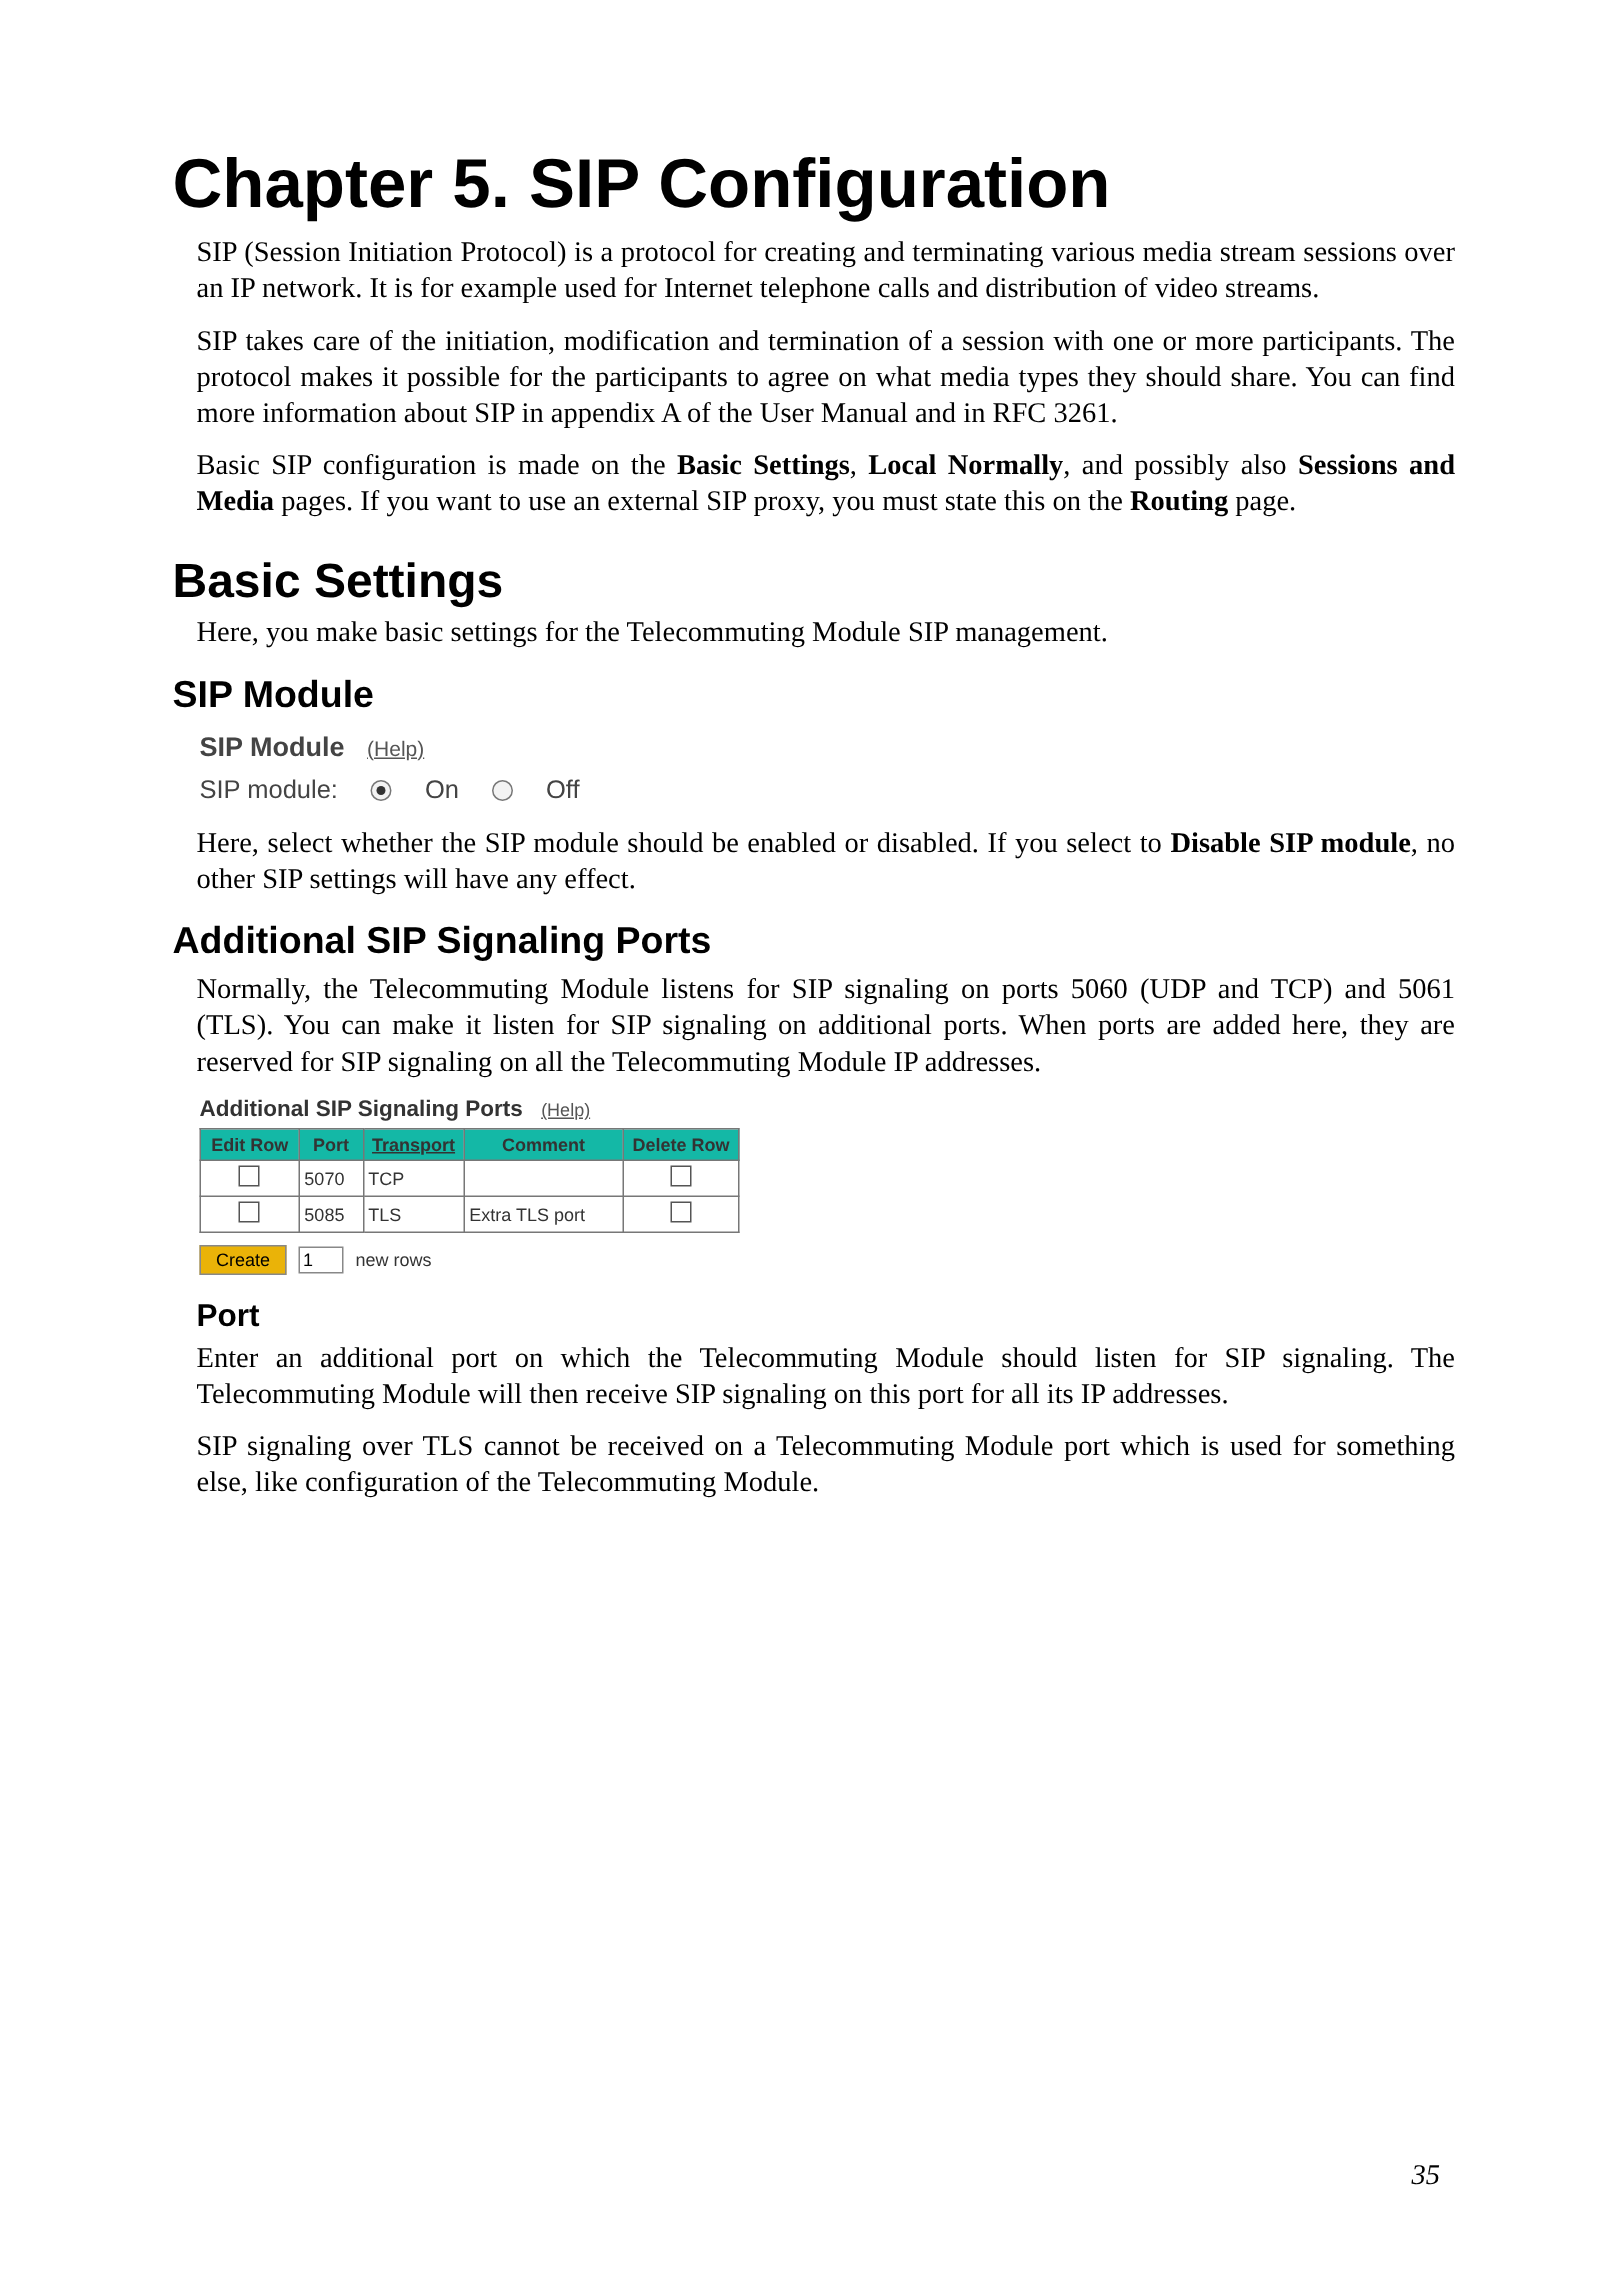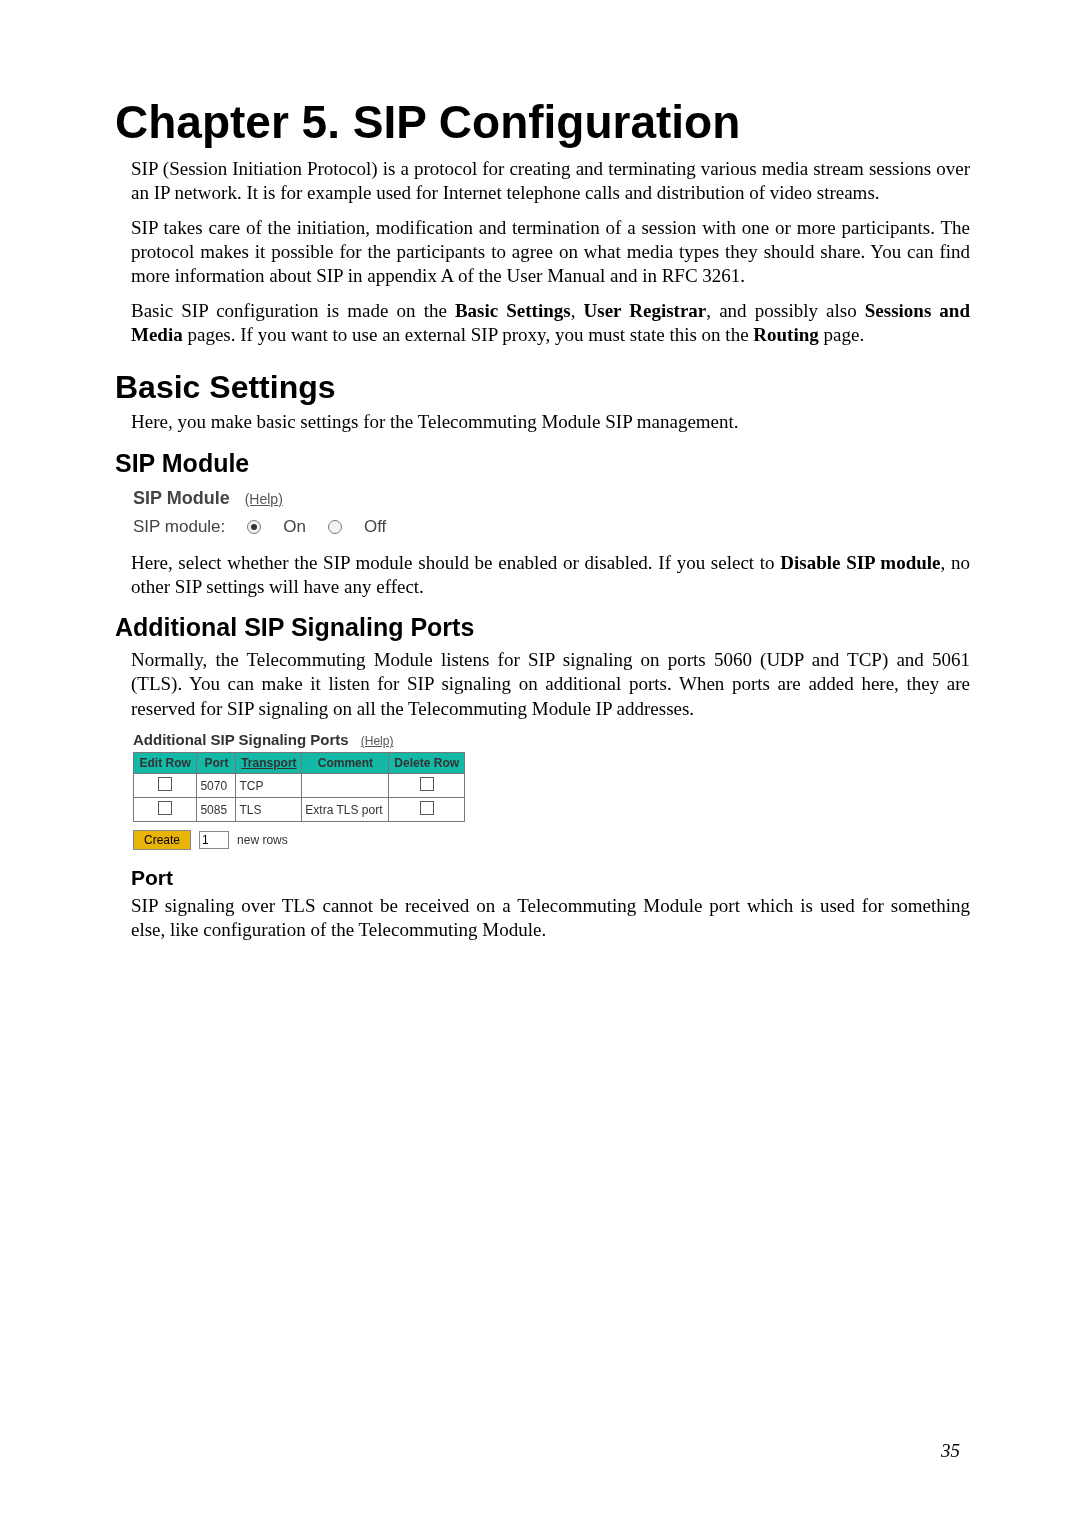--- a/index.html
+++ b/index.html
@@ -100,21 +100,21 @@
     position: absolute;
     top: 3px;
     left: 3px;
   }
 
   
   .ports-fig {
     margin: 8px 0 0 18px;
     font-family: Arial, Helvetica, sans-serif;
     color: #333;
-    width: 332px;
+    width: 360px;
   }
   .ports-fig .title {
     font-weight: bold;
     font-size: 15px;
   }
   .ports-fig .title .help {
     font-weight: normal;
     font-size: 12px;
     color: #555;
     text-decoration: underline;
@@ -177,21 +177,21 @@
 <body>
 
 <div class="page">
 
   <h1>Chapter 5. SIP Configuration</h1>
 
   <p>SIP (Session Initiation Protocol) is a protocol for creating and terminating various media stream sessions over an IP network. It is for example used for Internet telephone calls and distribution of video streams.</p>
   <p>SIP takes care of the initiation, modification and termination of a session with one or more participants. The protocol makes it possible for the participants to agree on what media types they should share. You can find more information about SIP in appendix A of the User Manual and in RFC 3261.</p>
 
   <p>
-    <span>Basic SIP configuration is made on the </span><span class="bold">Basic Settings</span><span>, </span><span class="bold">User Registrar</span><span>, and possibly also </span><span class="bold">Sessions and Media</span><span> pages. If you want to use an external SIP proxy, you must state this on the </span><span class="bold">Routing</span><span> page.</span>
+    <span>Basic SIP configuration is made on the </span><span class="bold">Basic Settings</span><span>, </span><span class="bold">Local Normally</span><span>, and possibly also </span><span class="bold">Sessions and Media</span><span> pages. If you want to use an external SIP proxy, you must state this on the </span><span class="bold">Routing</span><span> page.</span>
   </p>
 
   <h2>Basic Settings</h2>
   <p>Here, you make basic settings for the Telecommuting Module SIP management.</p>
 
   <h3>SIP Module</h3>
 
   <div class="sip-module-fig">
     <div class="hdr">
       <span>SIP Module</span>
@@ -248,17 +248,18 @@
     </table>
 
     <div class="create-row">
       <button class="create-btn">Create</button>
       <input class="create-input" value="1" style="">
       <span>new rows</span>
     </div>
   </div>
 
   <h4>Port</h4>
+  <p>Enter an additional port on which the Telecommuting Module should listen for SIP signaling. The Telecommuting Module will then receive SIP signaling on this port for all its IP addresses.</p>
   <p>SIP signaling over TLS cannot be received on a Telecommuting Module port which is used for something else, like configuration of the Telecommuting Module.</p>
 
 </div>
 
 <div class="page-num">35</div>
 
 </body></html>

